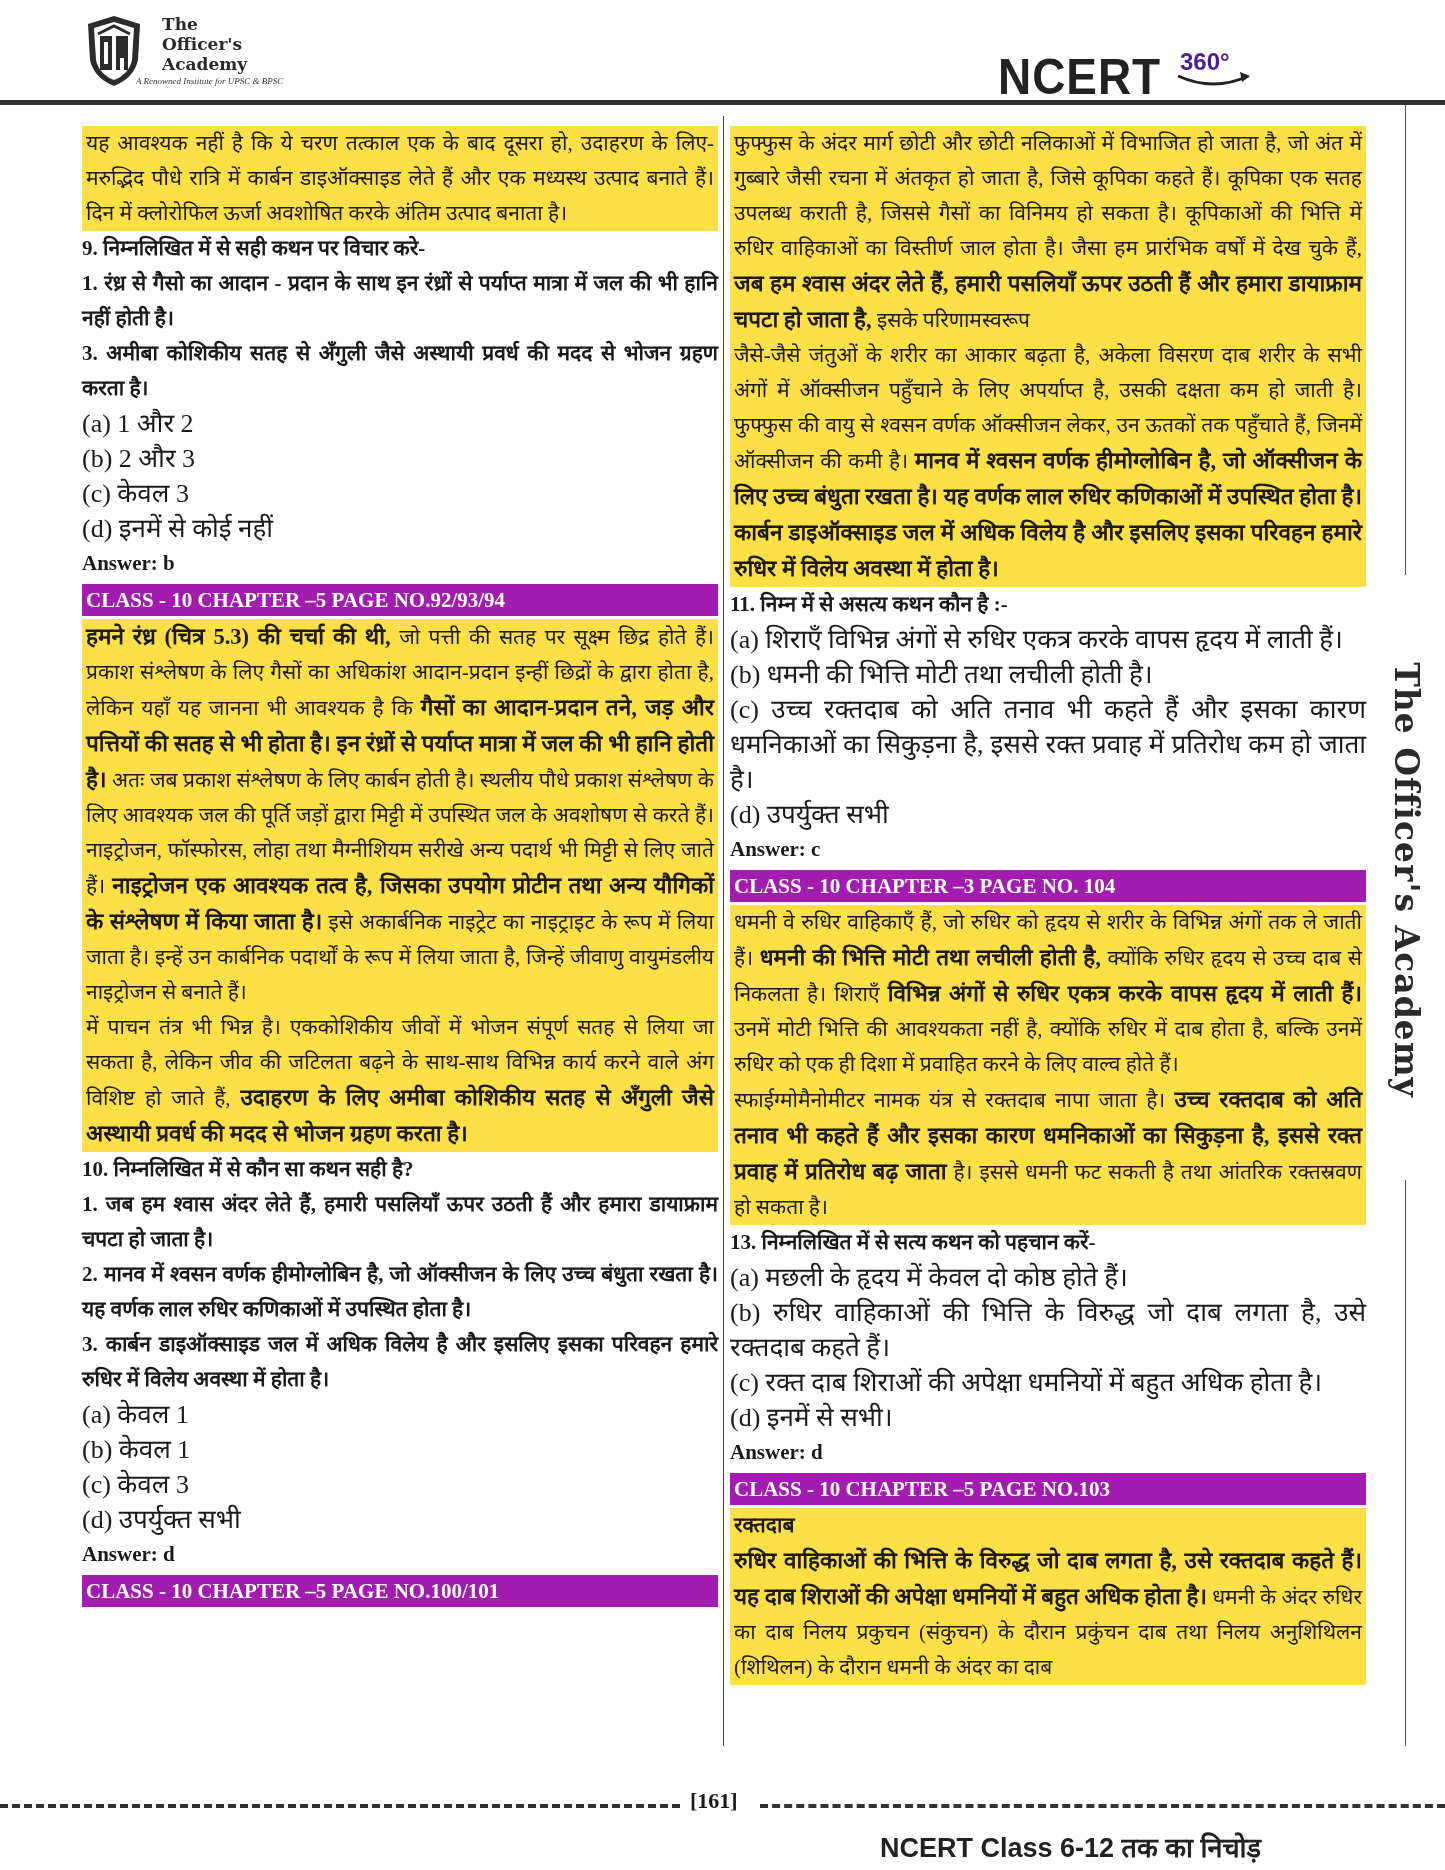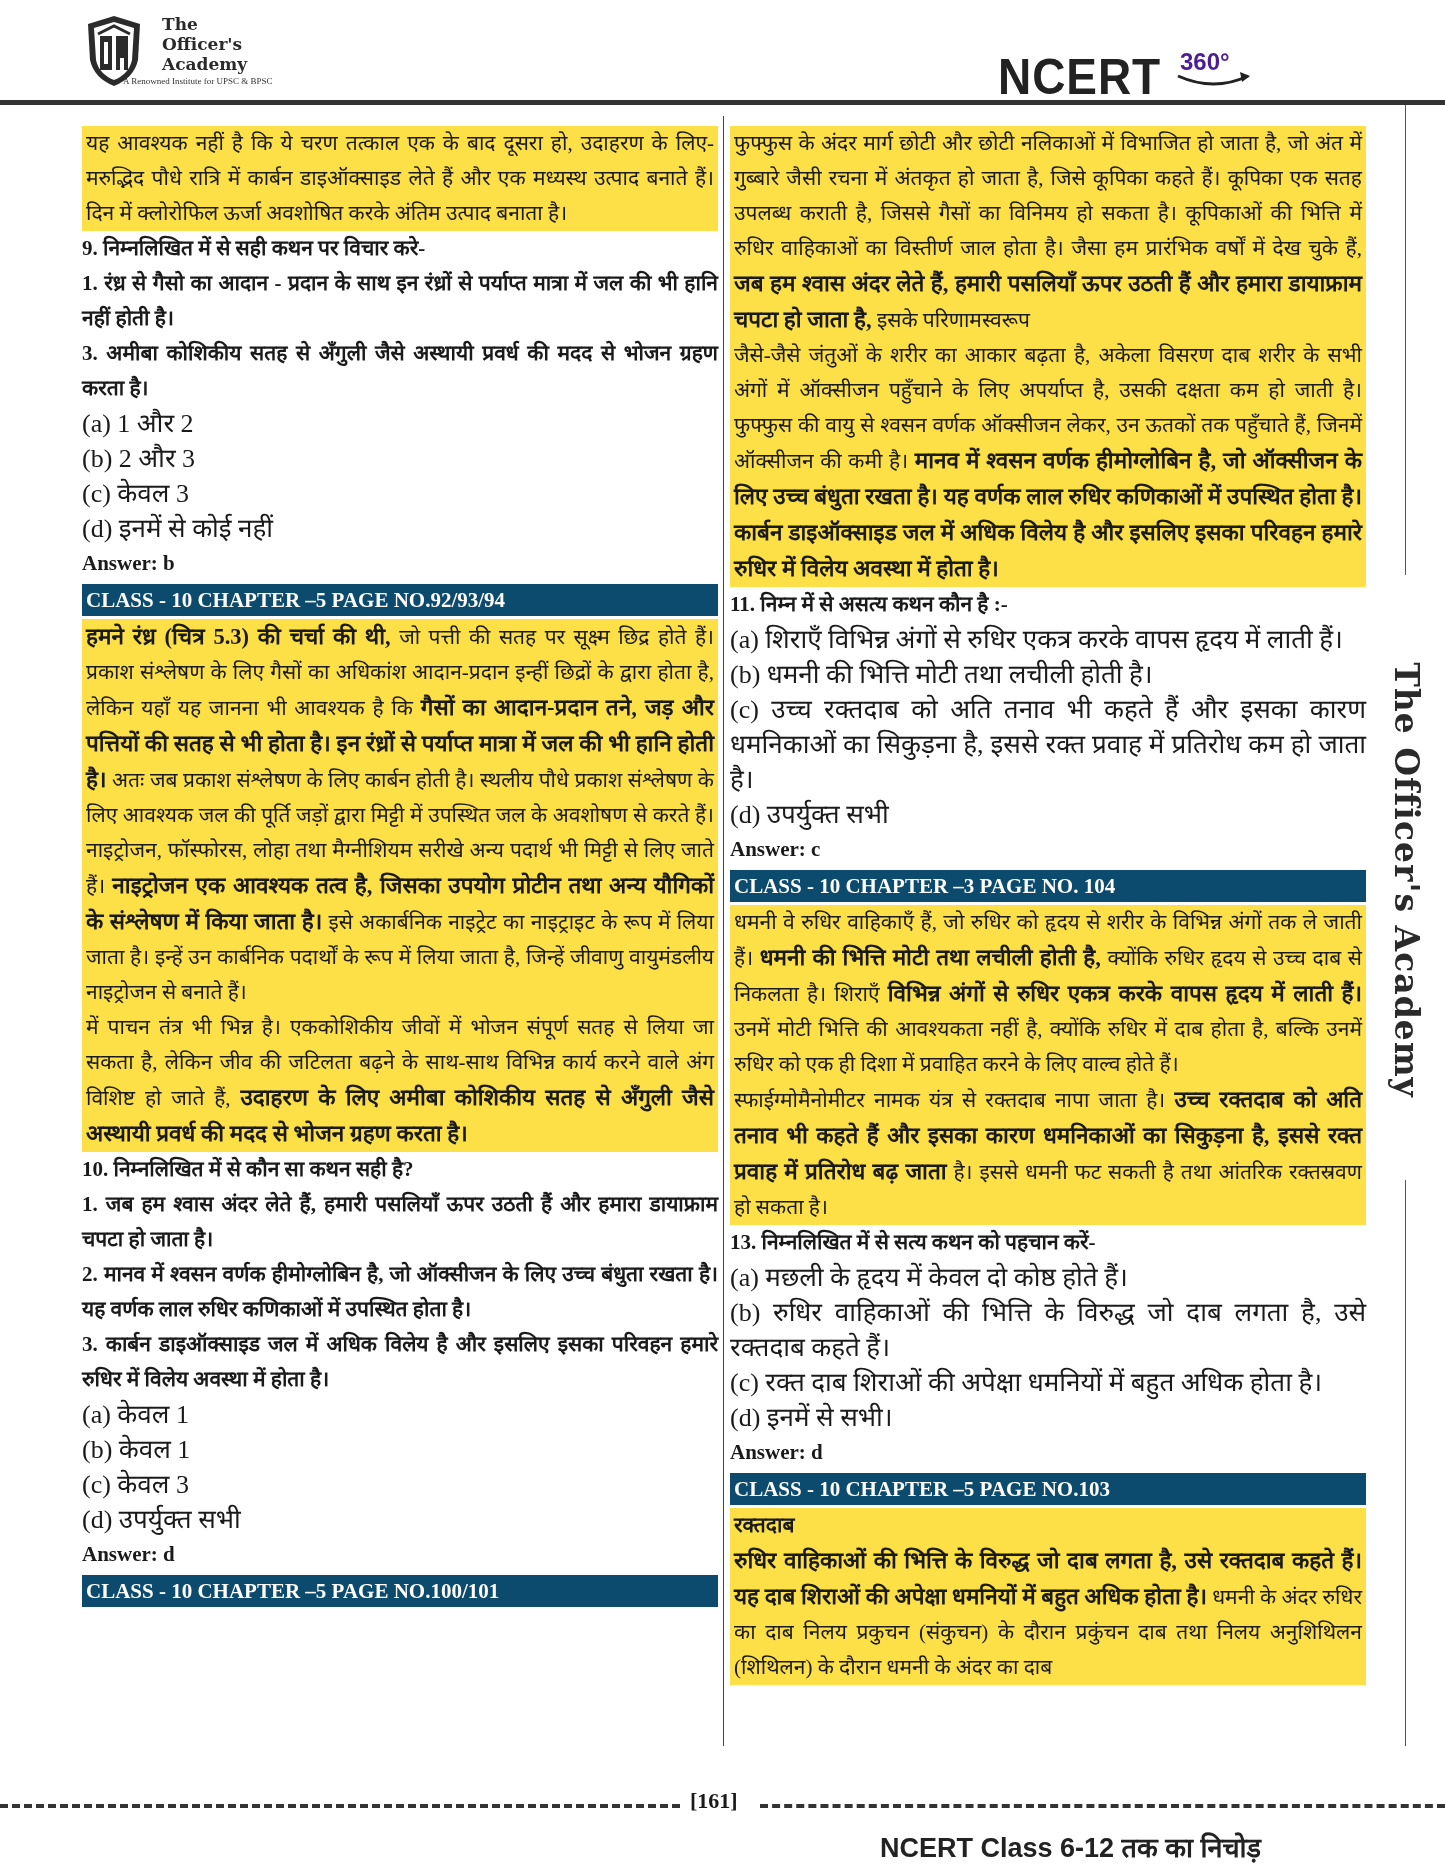--- a/index.html
+++ b/index.html
@@ -3,34 +3,34 @@
 <meta charset="utf-8">
 <style>
   html, body { margin:0; padding:0; }
   body {
     width:1445px; height:1870px; background:#ffffff; position:relative; overflow:hidden;
     font-family: "Liberation Serif", "DejaVu Serif", serif; color:#1a1a1a;
   }
   .header { position:absolute; left:0; top:0; width:1445px; height:110px;padding-left:38px; }
   .logo { position:absolute; left:84px; top:14px; width:60px; height:74px; }
   .logo-text { position:absolute; left:162px; top:14px; font-family:"DejaVu Serif", serif; font-weight:bold; font-size:17px; line-height:20px; color:#2a2a2a; }
-  .logo-tag { position:absolute; left:123px; top:76px; font-size:9px; color:#333; white-space:nowrap; }
+  .logo-tag { position:absolute; left:136px; top:76px; font-size:9px; color:#333; white-space:nowrap;font-style:italic; }
   .brand { position:absolute; left:998px; top:48px; font-family:"Liberation Sans", sans-serif; font-weight:bold; font-size:50px; letter-spacing:1px; color:#222; transform:scaleX(0.92); transform-origin:left; }
   .brand360 { position:absolute; left:1180px; top:48px; font-family:"Liberation Sans", sans-serif; font-weight:bold; font-size:24px; color:#4c1d95; }
   .brand360 svg { position:absolute; left:-6px; top:22px; }
   .header-rule { position:absolute; left:0; top:100px; width:1445px; height:5px; background:#333; }
   .col { position:absolute; top:126px; }
   .col-left { left:82px; width:636px; }
   .col-right { left:730px; width:636px; }
   .col-divider { position:absolute; left:723px; top:116px; width:1px; height:1630px; background:#444; }
   .pink { background:#fde047; padding:0 4px; }
   .line { font-size:21px; line-height:35px; text-align:justify; }
   .b { font-weight:bold; }
   .big { font-size:22.5px; }
-  .banner { background:#0c4a6e; color:#ffffff; font-weight:bold; font-size:21px; line-height:32px; padding:0 4px; margin:3px 0; }
+  .banner { background:#a21caf; color:#ffffff; font-weight:bold; font-size:21px; line-height:32px; padding:0 4px; margin:3px 0; }
   .q { font-weight:bold; font-size:21px; line-height:35px; }
   .opt { font-size:26px; line-height:35px; }
   .ans { font-weight:bold; font-size:21px; line-height:35px; }
   .side { position:absolute; left:1376px; top:590px; width:60px; height:580px; }
   .side span { position:absolute; left:50%; top:50%; transform:translate(-50%,-50%) rotate(90deg); white-space:nowrap; font-family:"DejaVu Serif", serif; font-weight:bold; font-size:33px; color:#2a2a2a; letter-spacing:1px; }
   .side-rule { position:absolute; left:1405px; top:105px; width:1px; height:470px; background:#555; }
   .side-rule2 { position:absolute; left:1405px; top:1180px; width:1px; height:566px; background:#555; }
   .footer-dash { position:absolute; top:1804px; height:0; border-top:4px dashed #333; }
   .pageno { position:absolute; left:690px; top:1788px; font-size:22px; font-weight:bold; }
   .tagline { position:absolute; left:880px; top:1828px; font-family:"Liberation Sans", sans-serif; font-weight:bold; font-size:27px; color:#222; }

